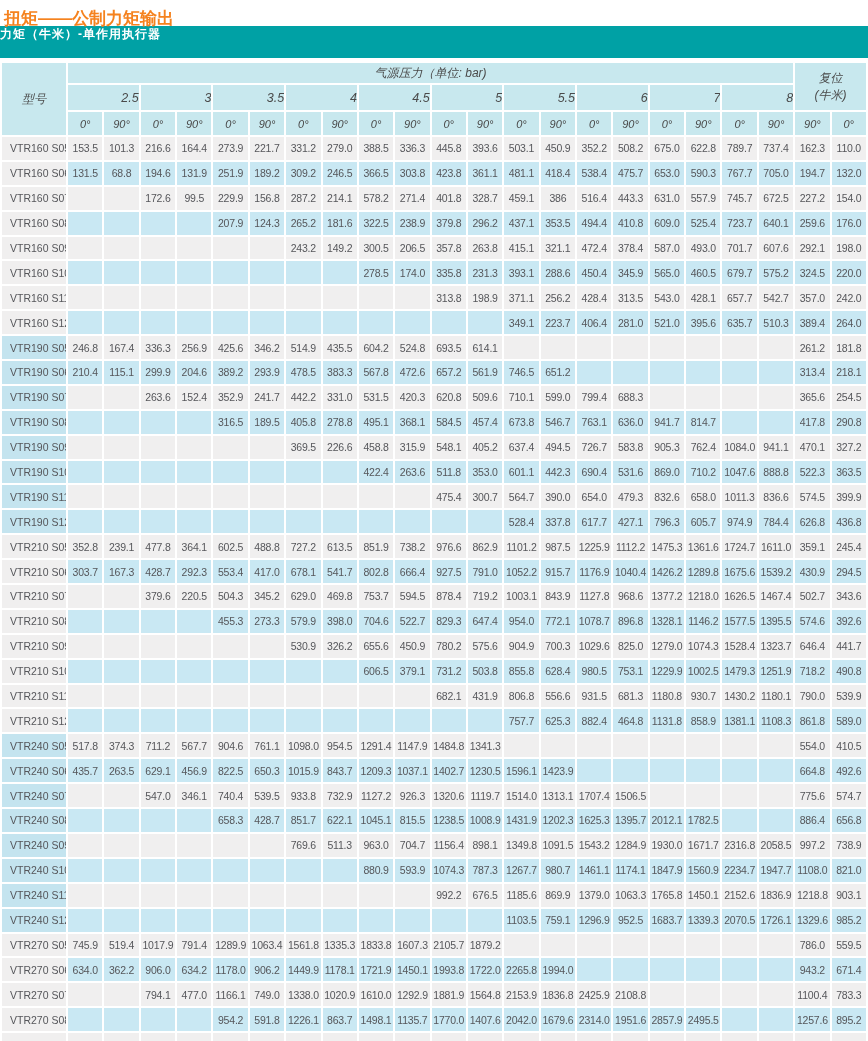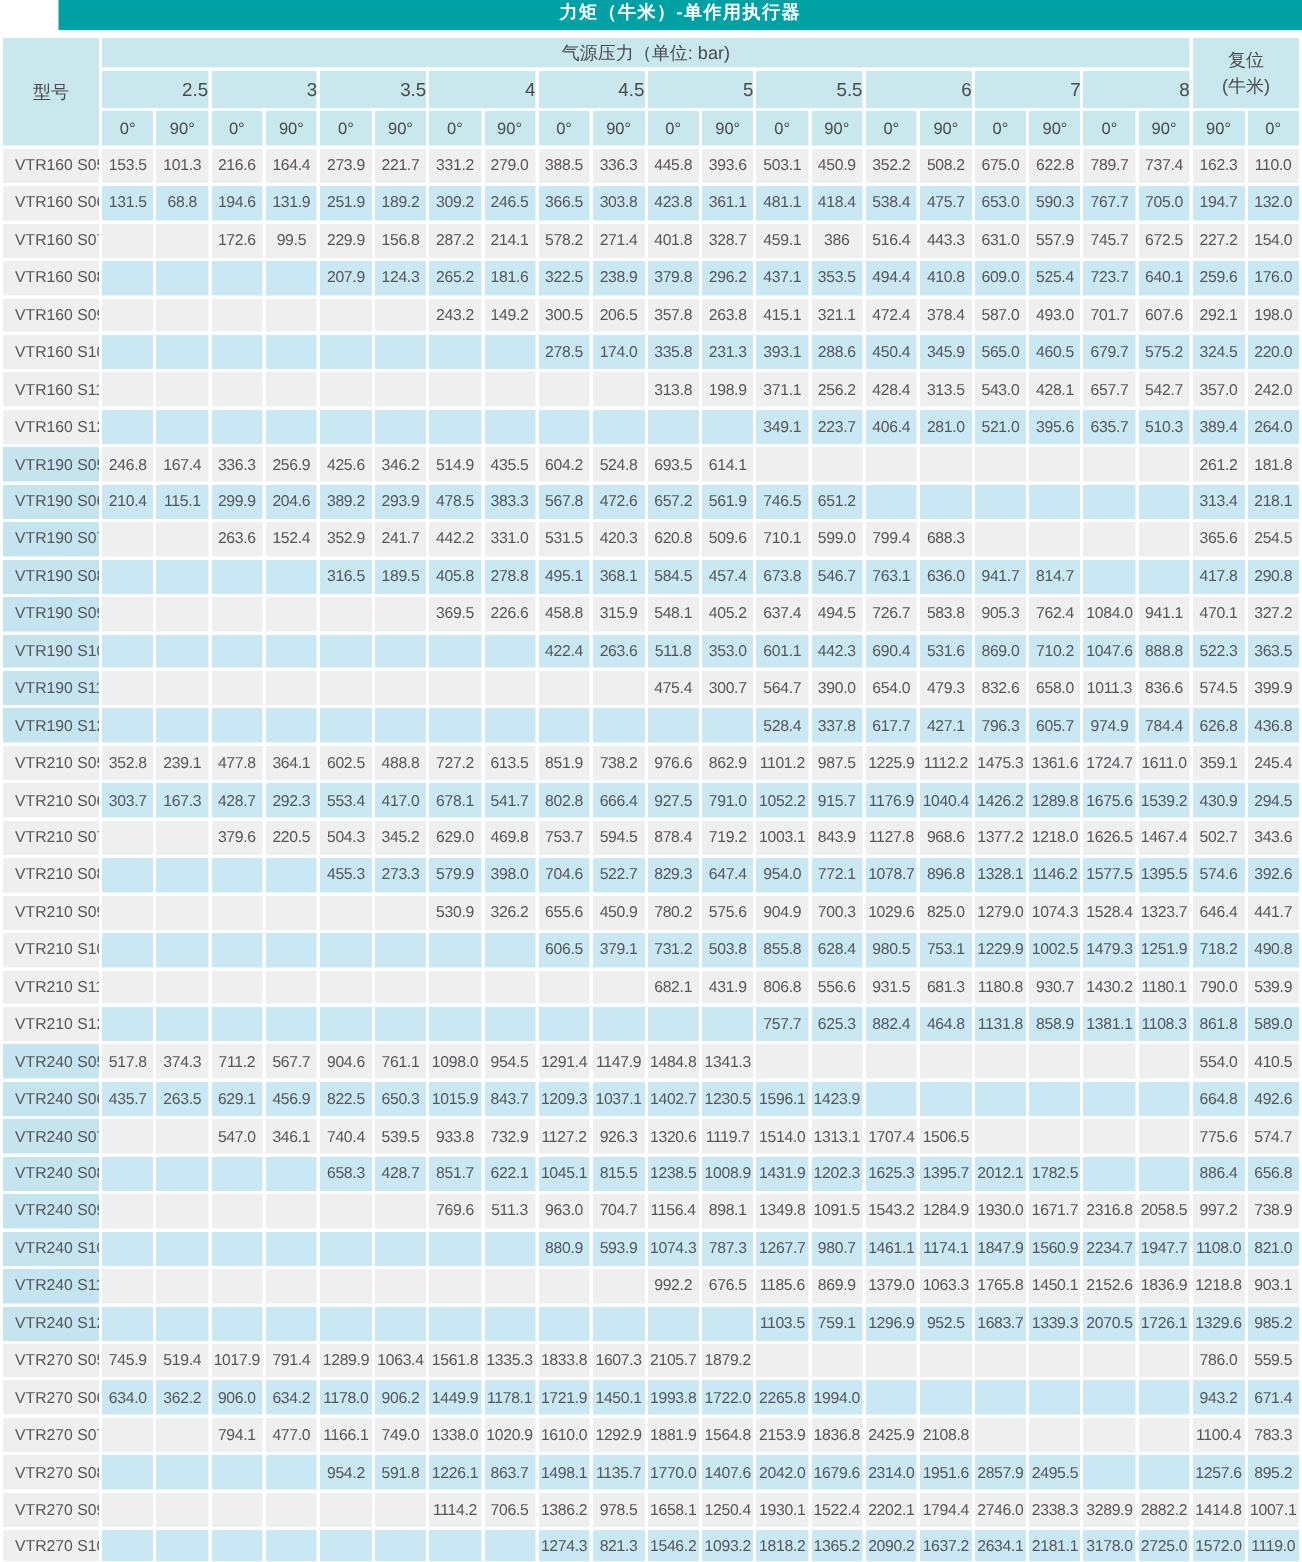--- a/index.html
+++ b/index.html
@@ -5,49 +5,50 @@
   html,body{margin:0;padding:0;background:#ffffff;}
   .page{
     width:868px;height:1041px;overflow:hidden;background:#ffffff;
     font-family:"Liberation Sans","DejaVu Sans",sans-serif;position:relative;
   }
   .page-title{
     font-size:17px;font-weight:bold;color:#F5821E;
     padding:7px 0 0 4px;height:26px;box-sizing:border-box;white-space:nowrap;
   }
   .table-title-bar{
-    height:20px;background:#00A1A5;color:#ffffff;
-    font-size:12px;font-weight:bold;text-align:center;line-height:16px;
-    margin-bottom:3px;letter-spacing:1px;margin-left:39px;
+    height:32px;background:#00A1A5;color:#ffffff;
+    font-size:12px;font-weight:bold;line-height:16px;
+    margin-bottom:3px;letter-spacing:1px;
   }
   table{border-collapse:collapse;table-layout:fixed;width:868px;}
   col.cmodel{width:66px;}
   th,td{
     border:2px solid #ffffff;padding:0;margin:0;text-align:center;
     overflow:hidden;white-space:nowrap;
   }
-  thead th{background:#C8E8EE;color:#4A4A4A;font-weight:normal;}
+  thead th{background:#C8E8EE;color:#4A4A4A;font-weight:normal;font-style:italic;}
   tr.hrow1 th{height:20px;font-size:12px;}
   tr.hrow2 th{height:25px;font-size:12.5px;text-align:right;}
   tr.hrow3 th{height:23px;font-size:11px;}
   th.reset-h{font-size:12px;line-height:1.35;}
   th.model-h{font-size:12.5px;text-align:center;}
   tbody td{height:22.9px;font-size:10.5px;color:#55565A;letter-spacing:-0.2px;}
   tbody td.model{
     text-align:left;padding-left:8px;font-size:10.5px;letter-spacing:0;
   }
   tr.r0 td{background:#F0EFEF;}
   tr.r1 td{background:#C9E8F3;}
   tbody td.model.g0{background:#F0EFEF;}
   tbody td.model.g1{background:#C4E4EF;}
 </style>
 </head>
 <body>
 
 <div class="page">
+  <div class="page-title">扭矩——公制力矩输出</div>
   <div class="table-title-bar">力矩（牛米）-单作用执行器</div>
   <table>
     <colgroup>
       <col class="cmodel">
     <col>
         <col>
         <col>
         <col>
         <col>
         <col>

